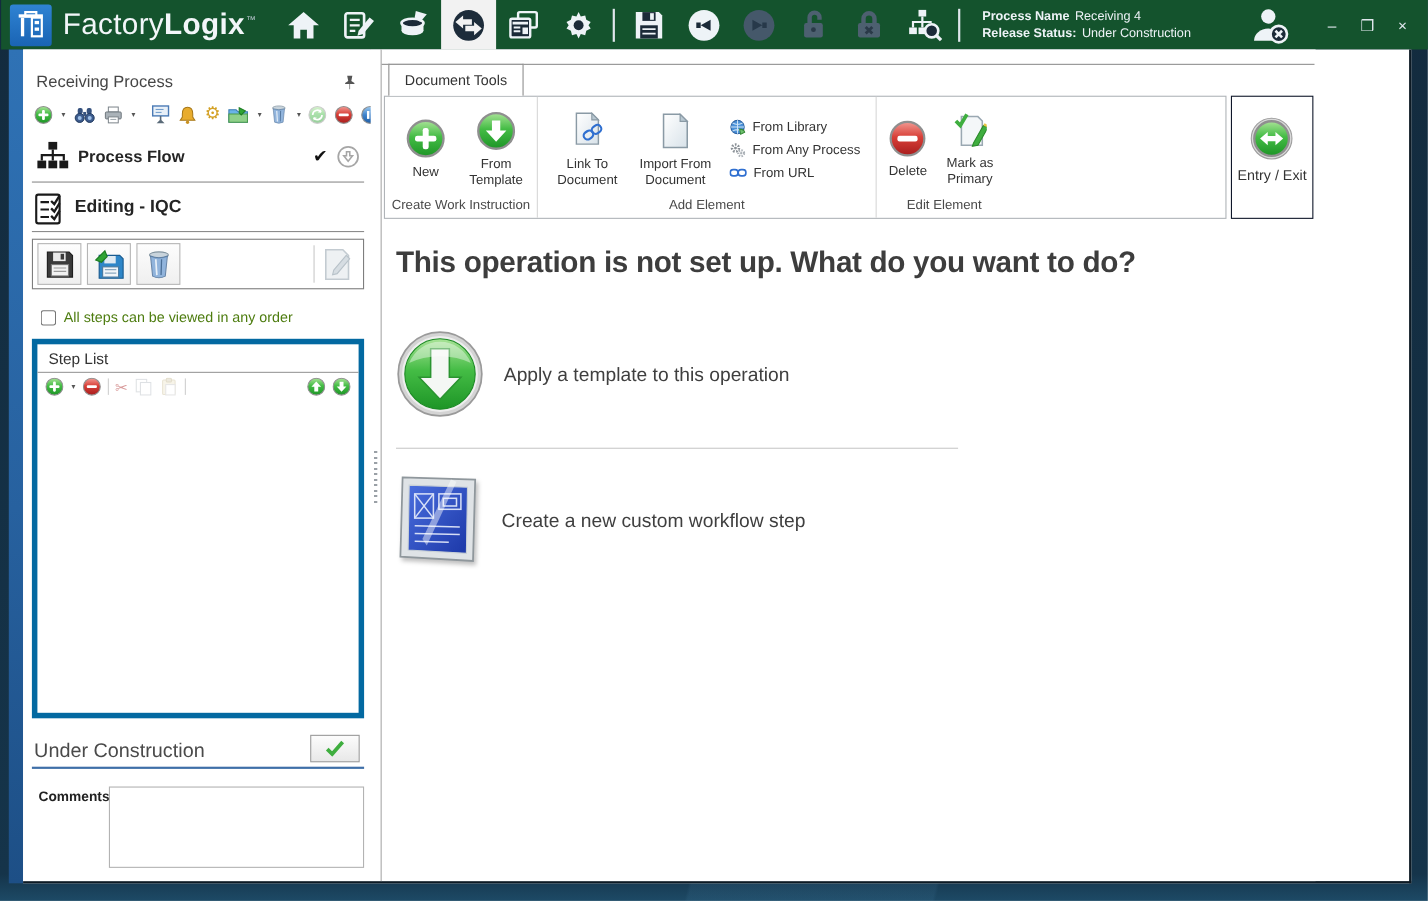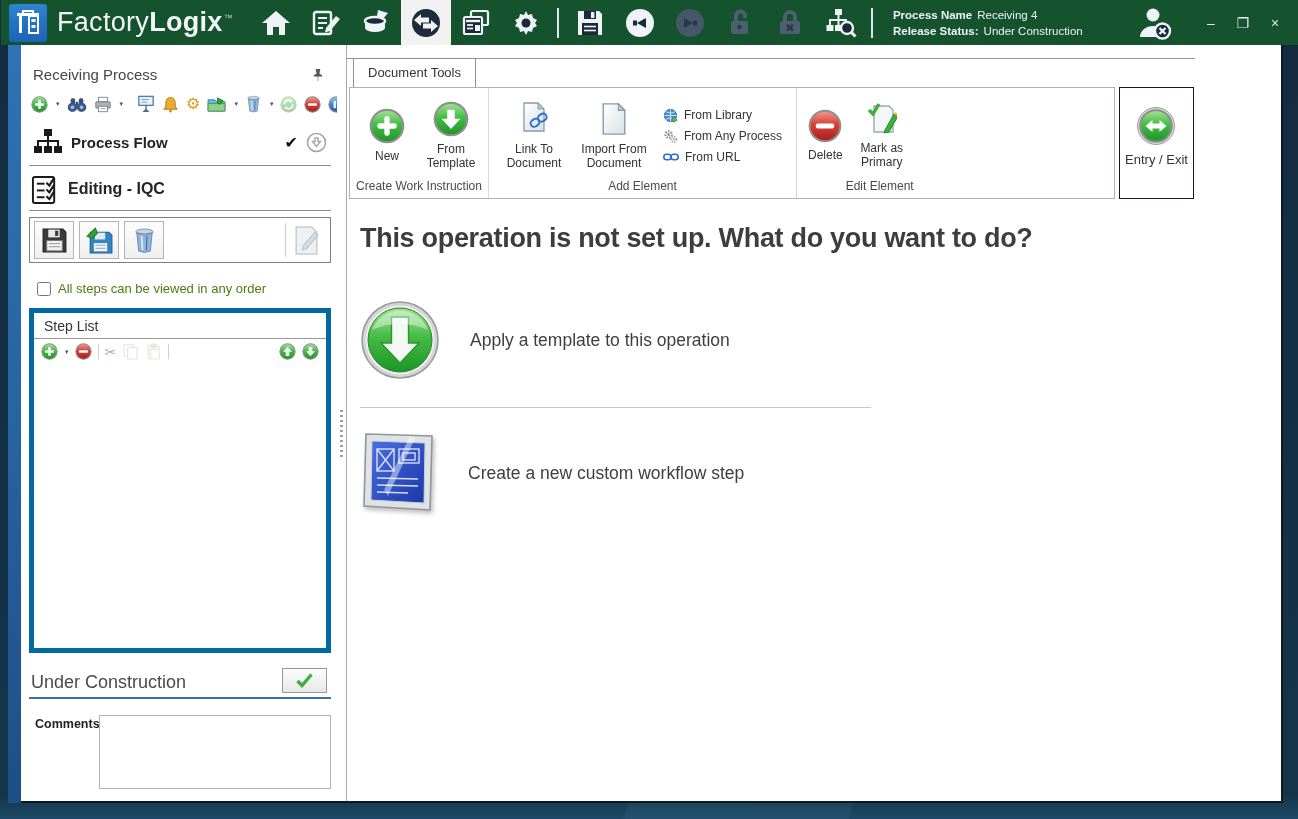--- a/index.html
+++ b/index.html
@@ -92,34 +92,34 @@
   
   .main { position:absolute; left:325px; top:0; width:850px; height:756px;
     background:#fff; border-left:1px solid #a8a8a8; }
   .tabstrip { position:relative; margin-top:13px; height:29px; }
   .tabstrip::after { content:""; position:absolute; left:0; right:1px; top:0; border-top:1px solid #919191; }
   .tab { position:absolute; left:6px; top:0; z-index:2; background:#fff; border:1px solid #8f8f8f; border-bottom:none;
     font-size:13px; color:#333; padding:6px 14px 7px; }
   .ribbon-row { display:flex; align-items:stretch; padding:0 2px; gap:4px; height:112px; }
   .ribbon-box { width:766px; border:1px solid #b0b4b8; display:flex; }
   .rgroup { display:flex; flex-direction:column; border-right:1px solid #d8d8d8; }
-  .rgroup:last-child { border-right:none;align-items:flex-end; }
+  .rgroup:last-child { border-right:none; }
   .rgroup-content { flex:1; display:flex; align-items:center; justify-content:center; gap:2px; padding:6px 6px 0; }
   .rgroup-label { text-align:center; font-size:12px; color:#4a4a4a; padding:2px 6px 5px; white-space:nowrap; }
   .rbtn { display:flex; flex-direction:column; align-items:center; padding:2px 5px; }
   .rbtn .rlbl { margin-top:5px; font-size:12px; color:#333; text-align:center; line-height:1.2; }
   .w56 { width:62px; } .w72 { width:78px; }
   .stack { display:flex; flex-direction:column; justify-content:center; gap:6px; padding:0 8px; }
   .stack-item { display:flex; align-items:center; gap:6px; font-size:12px; color:#333; white-space:nowrap; }
   .entry-box { flex:1; border:1px solid #0f172a; display:flex; flex-direction:column; align-items:center; justify-content:flex-start; padding-top:16px; }
   .entry-box .rlbl { margin-top:6px; font-size:13px; color:#333; }
 
   .content { padding-left:13px; }
   .main-heading { margin-top:24px; font-size:27px; font-weight:bold; color:#3d3d3d; letter-spacing:-.3px; }
-  .option-row { display:flex; align-items:center; gap:30px; }
+  .option-row { display:flex; align-items:center; gap:18px; }
   .opt1 { margin-top:46px; }
   .opt2 { margin-top:22px; }
   .option-label { font-size:17.5px; color:#3f3f3f; }
   .content-divider { width:511px; height:1px; background:#c9c9c9; margin-top:27px; }
 
   .blueprint-shadow { filter:drop-shadow(2px 3px 2px rgba(0,0,0,.25)); }
 </style>
 </head>
 <body>
 

